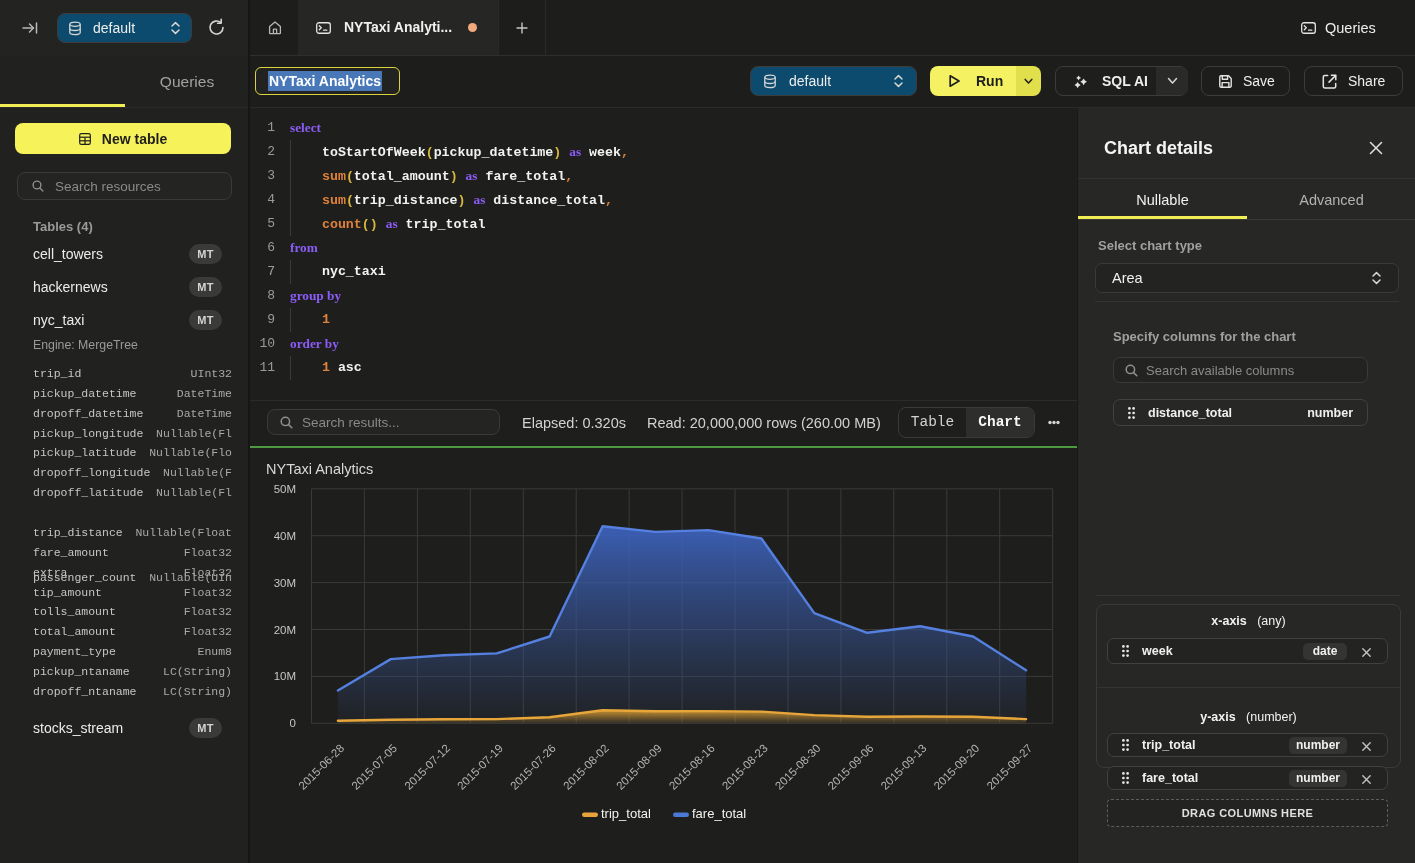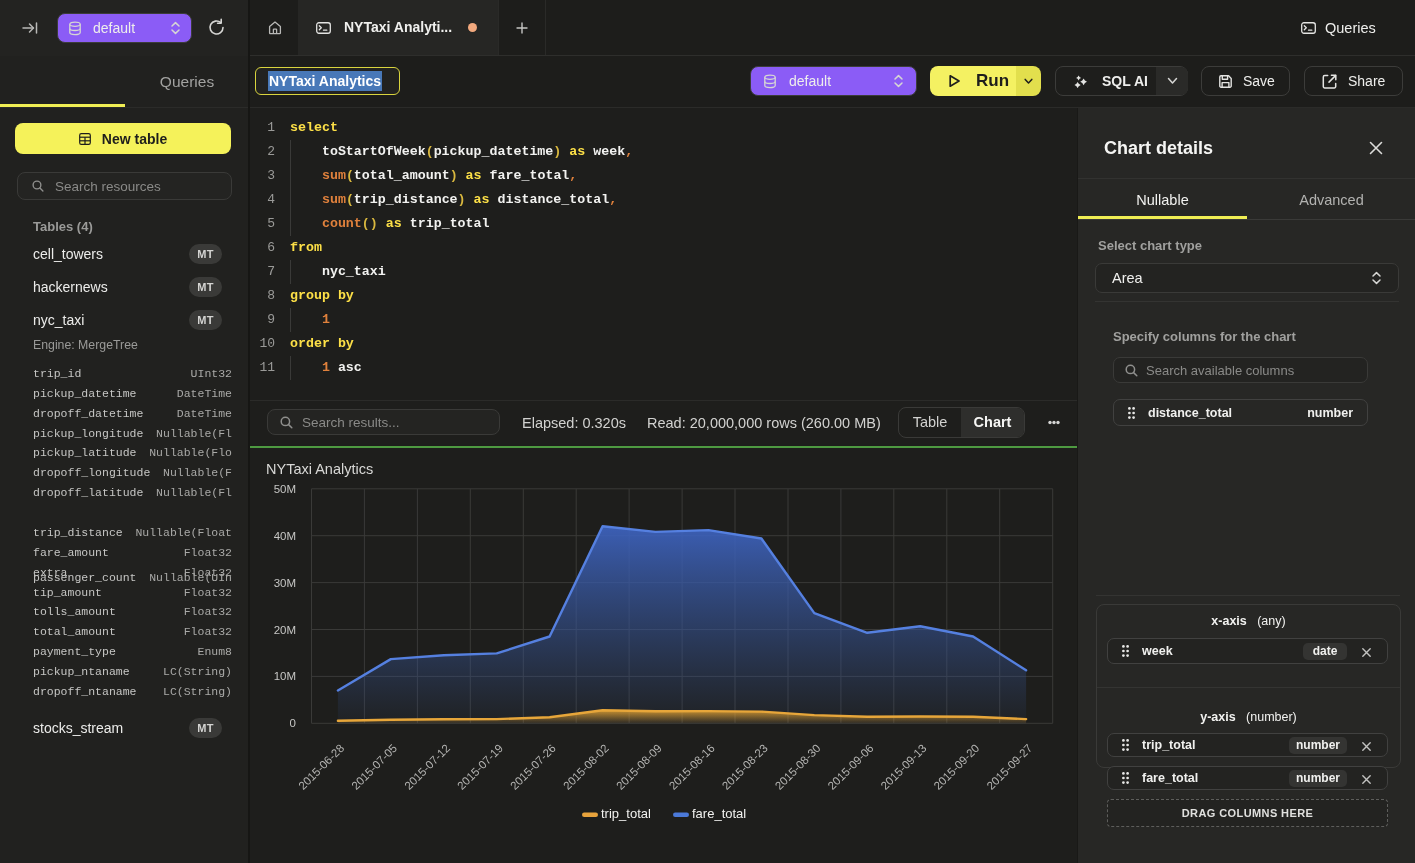--- a/index.html
+++ b/index.html
@@ -12,21 +12,21 @@
   
   #topbar { left:0; top:0; width:1415px; height:56px; background:#1d1d1b; border-bottom:1px solid #2e2e2c; }
   #topleft { left:0; top:0; width:249px; height:56px; background:#232321; }
   #hometab { left:249px; top:0; width:49px; height:55px; background:#1d1d1b; }
   #activetab { left:298px; top:0; width:200px; height:55px; background:#262624; }
   #tabsep1 { left:498px; top:0; width:1px; height:55px; background:#2a2a28; }
   #tabsep2 { left:545px; top:0; width:1px; height:55px; background:#2a2a28; }
   .tabtitle { color:#f0f0ee; font-size:14px; font-weight:600; }
   #tabdot { left:468px; top:23px; width:9px; height:9px; border-radius:50%; background:#f2a97e; }
 
-  .ctl { border:1px solid #3c3c3a; border-radius:8px; background:#8b5cf6; }
+  .ctl { border:1px solid #3c3c3a; border-radius:8px; background:#0c4a6e; }
 
   
   #sidehead { left:0; top:56px; width:249px; height:52px; background:#21211f; }
   #mainhead { left:249px; top:56px; width:828px; height:52px; background:#1d1d1b; }
   #headborder { left:0; top:107px; width:1415px; height:1px; background:#2b2b29; }
   #sideunderline { left:0; top:104px; width:125px; height:3px; background:#f0ee54; }
 
   
   #sidebar { left:0; top:108px; width:249px; height:755px; background:#21211f; }
   #sideborder { left:248px; top:0px; width:2px; height:863px; background:#161614; }
@@ -36,21 +36,21 @@
   .col { position:absolute; left:33px; width:199px; font-family:"Liberation Mono",monospace; font-size:11.5px;
          color:#c6c6c4; white-space:pre; }
   .col b { font-weight:400; color:#a9a9a7; float:right; }
 
   
   #editor { left:249px; top:108px; width:828px; height:292px; background:#1e1e1c; }
   .eline { position:absolute; height:24px; line-height:24px; font-family:"Liberation Mono",monospace;
            font-size:13.3px; font-weight:700; white-space:pre; color:#f2f2f0; }
   .lnum { position:absolute; width:26px; height:24px; line-height:24px; text-align:right;
           font-family:"Liberation Mono",monospace; font-size:13px; color:#9a9a98; }
-  .kw { color:#fde047; } .fn { color:#e0813c; } .pa { color:#d9b83f; } .or { color:#e0813c; }
+  .kw { color:#8b5cf6;font-family:Liberation Serif, serif; } .fn { color:#e0813c; } .pa { color:#d9b83f; } .or { color:#e0813c; }
   .guide { position:absolute; width:1px; background:#3a3a38; }
 
   
   #toolbar { left:249px; top:400px; width:828px; height:45px; background:#1e1e1c; border-top:1px solid #2b2b29; }
   #greenbar { left:249px; top:446px; width:828px; height:2px; background:#4e9a41; }
 
   
   #chart { left:249px; top:448px; width:828px; height:415px; background:#1e1e1c; }
 
   
@@ -141,21 +141,21 @@
     <svg style="margin-left:auto;" width="11" height="14" viewBox="0 0 11 14" fill="none" stroke="#d6d6d4" stroke-width="1.5" stroke-linecap="round" stroke-linejoin="round">
       <path d="M2 5 L5.5 1.6 L9 5"></path>
         <path d="M2 9 L5.5 12.4 L9 9"></path>
     </svg>
   </div>
 
   <div class="abs flex" style="left:681px; top:10px; width:86px; height:30px; background:#f4f162; border-radius:8px 0 0 8px; padding-left:18px;">
     <svg width="13" height="14" viewBox="0 0 13 14" fill="none" stroke="#1e1e1c" stroke-width="1.7" stroke-linejoin="round">
       <path d="M2.2 1.8 L11 7 L2.2 12.2 Z"></path>
     </svg>
-    <span style="color:#1e1e1c; font-size:17px; font-weight:600; margin-left:15px;">Run</span>
+    <span style="color:#1e1e1c; font-size:14px; font-weight:600; margin-left:15px;">Run</span>
   </div>
   <div class="abs flex" style="left:767px; top:10px; width:25px; height:30px; background:#e2df4d; border-radius:0 8px 8px 0; justify-content:center;">
     <svg width="9" height="7" viewBox="0 0 9 7" fill="none" stroke="#1e1e1c" stroke-width="1.5" stroke-linecap="round" stroke-linejoin="round">
         <path d="M1.2 1.4 L4.5 5 L7.8 1.4"></path>
       </svg>
   </div>
 
   <div class="abs ctl flex" style="left:806px; top:10px; width:133px; height:30px; background:#1e1e1c; padding-left:18px;">
     <svg width="13" height="13" viewBox="0 0 13 13" fill="#e4e4e2">
       <path d="M4.6 0.4 L5.55 1.95 L7.1 2.9 L5.55 3.85 L4.6 5.4 L3.65 3.85 L2.1 2.9 L3.65 1.95 Z"></path>
@@ -269,21 +269,21 @@
 <div class="abs" id="toolbar">
   <div class="abs flex" style="left:18px; top:8px; width:233px; height:26px; border:1px solid #3a3a38; border-radius:8px; background:#242422; padding-left:12px; gap:9px;">
     <svg width="13" height="13" viewBox="0 0 13 13" fill="none" stroke="#8f8f8d" stroke-width="1.5" stroke-linecap="round">
       <circle cx="5.4" cy="5.4" r="4.2"></circle>
         <path d="M8.6 8.6 L11.8 11.8"></path>
     </svg>
     <span style="color:#8a8a88; font-size:13.5px;">Search results...</span>
   </div>
   <div class="abs" style="left:273px; top:0; height:44px; line-height:44px; color:#d2d2d0; font-size:14.5px;">Elapsed: 0.320s</div>
   <div class="abs" style="left:398px; top:0; height:44px; line-height:44px; color:#d2d2d0; font-size:14.5px;">Read: 20,000,000 rows (260.00 MB)</div>
-  <div class="abs flex" style="left:649px; top:6px; width:127px; height:31px; border:1px solid #3a3a38; border-radius:8px; overflow:hidden;">
+  <div class="abs flex" style="left:649px; top:6px; width:137px; height:31px; border:1px solid #3a3a38; border-radius:8px; overflow:hidden;font-family:Liberation Mono, monospace;">
     <div style="width:67px; height:100%; line-height:29px; text-align:center; color:#d2d2d0; font-size:14.5px;">Table</div>
     <div style="width:68px; height:100%; line-height:29px; background:#2e2e2c; text-align:center; color:#f6f6f4; font-size:14.5px; font-weight:600;">Chart</div>
   </div>
   <svg class="abs" style="left:799px; top:19px;" width="12" height="5" viewBox="0 0 12 5" fill="#d6d6d4">
     <circle cx="2" cy="2.5" r="1.7"></circle>
       <circle cx="6" cy="2.5" r="1.7"></circle>
       <circle cx="10" cy="2.5" r="1.7"></circle>
   </svg>
 </div>
 <div class="abs" id="greenbar"></div>

